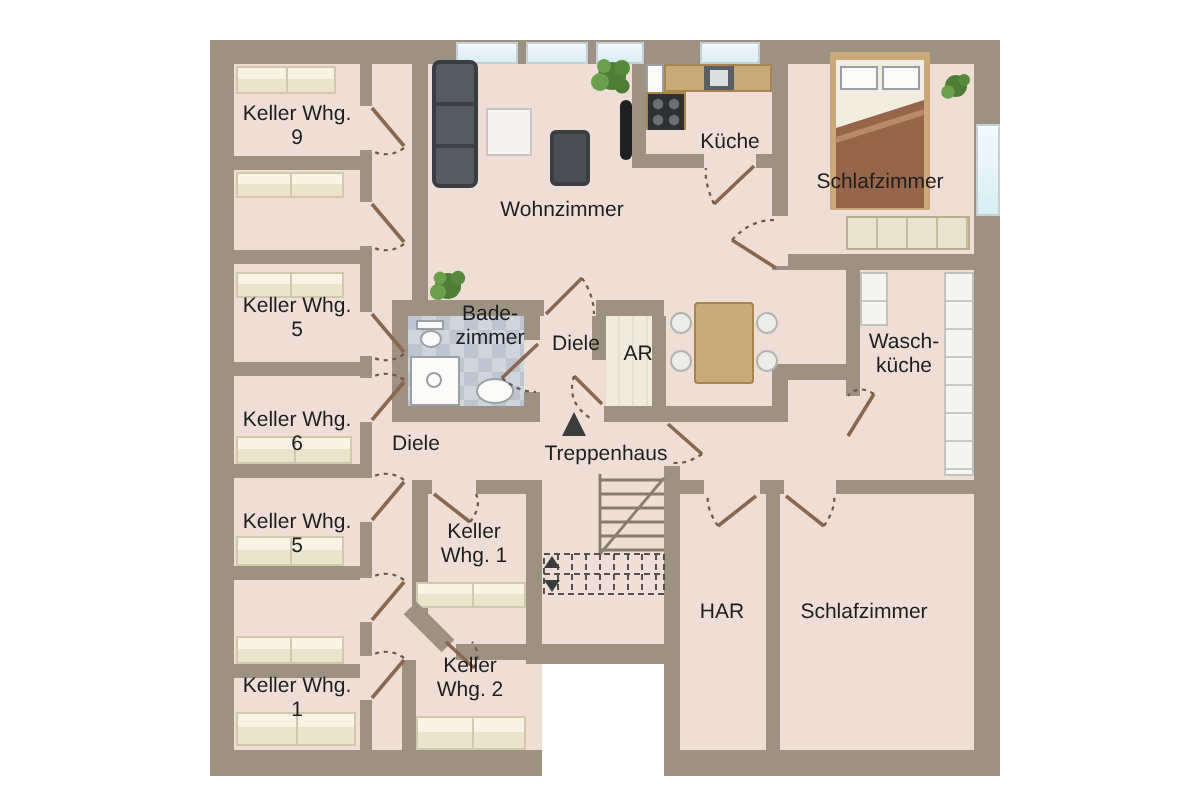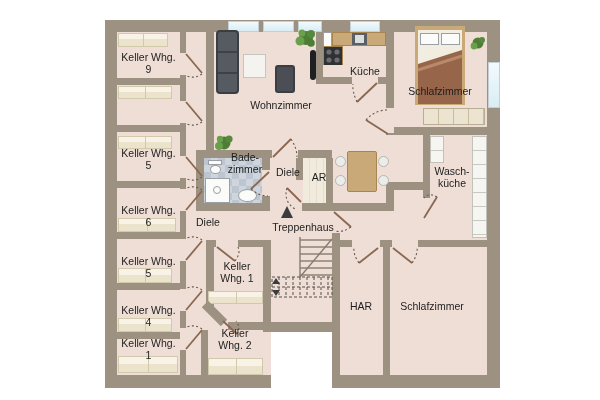--- a/index.html
+++ b/index.html
@@ -248,21 +248,20 @@
       <circle cx="478" cy="43" r="5.5" fill="#4e7d35"></circle>
         <circle cx="474" cy="46" r="3.4" fill="#6aa04b"></circle>
       <circle cx="482" cy="40" r="3" fill="#558a3c"></circle>
     </g>
   </svg>
 
   <div class="lbl" style="left:117px;top:52px;width:63px">Keller Whg. 9</div>
   <div class="lbl" style="left:117px;top:148px;width:63px">Keller Whg. 5</div>
   <div class="lbl" style="left:117px;top:205px;width:63px">Keller Whg. 6</div>
   <div class="lbl" style="left:117px;top:256px;width:63px">Keller Whg. 5</div>
-  <div class="lbl" style="left:117px;top:305px;width:63px">Keller Whg. 4</div>
   <div class="lbl" style="left:117px;top:338px;width:63px">Keller Whg. 1</div>
   <div class="lbl" style="left:208px;top:261px;width:58px">Keller
 Whg. 1</div>
   <div class="lbl" style="left:206px;top:328px;width:58px">Keller
 Whg. 2</div>
   <div class="lbl" style="left:215px;top:100px;width:132px">Wohnzimmer</div>
   <div class="lbl" style="left:335px;top:66px;width:60px">Küche</div>
   <div class="lbl" style="left:213px;top:152px;width:64px">Bade-
 zimmer</div>
   <div class="lbl" style="left:393px;top:86px;width:94px">Schlafzimmer</div>

